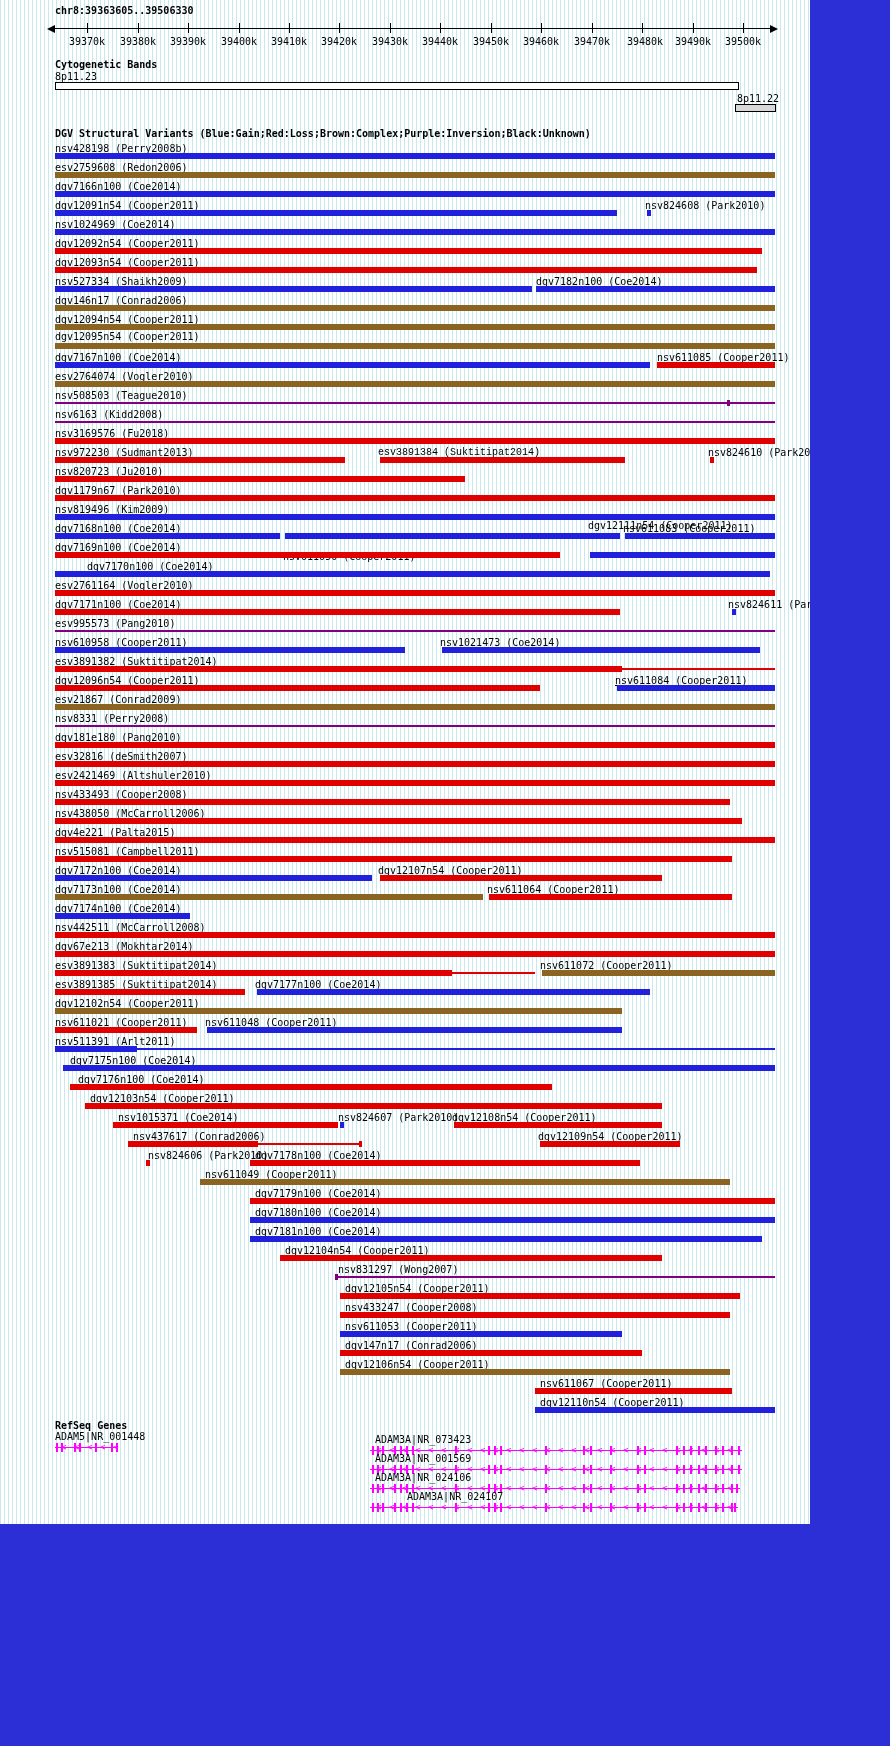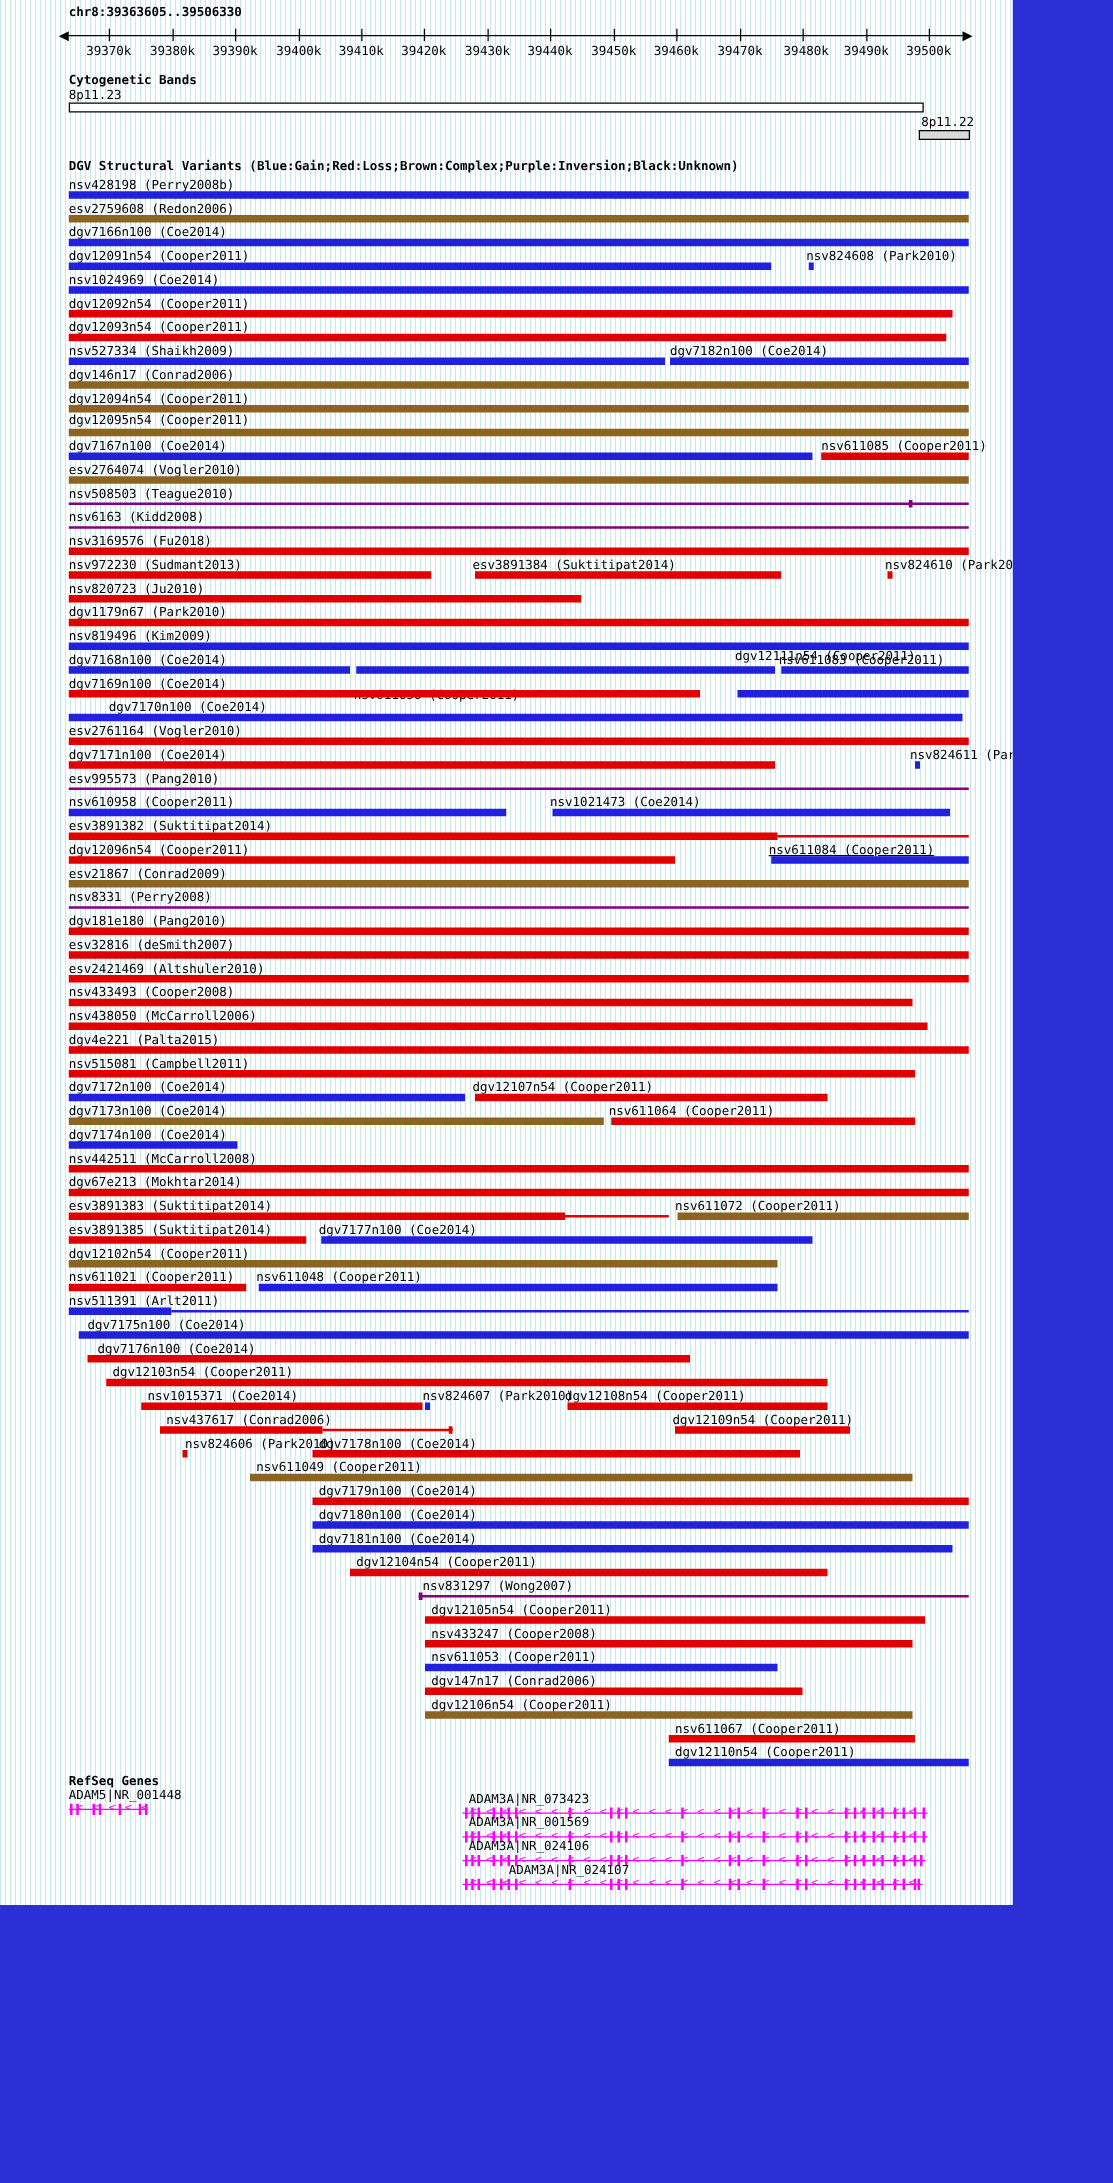--- a/index.html
+++ b/index.html
@@ -98,21 +98,21 @@
       <div style="position: absolute; left: 55px; top: 381px; width: 720px; height: 6px; background: rgb(138, 100, 32);"></div>
       <div style="position: absolute; left: 55px; top: 390px; white-space: pre;">nsv508503 (Teague2010)</div>
       <div style="position: absolute; left: 55px; top: 402px; width: 720px; height: 2px; background: rgb(128, 0, 128);"></div>
       <div style="position: absolute; left: 727px; top: 400px; width: 3px; height: 6px; background: rgb(128, 0, 128);"></div>
       <div style="position: absolute; left: 55px; top: 409px; white-space: pre;">nsv6163 (Kidd2008)</div>
       <div style="position: absolute; left: 55px; top: 421px; width: 720px; height: 2px; background: rgb(128, 0, 128);"></div>
       <div style="position: absolute; left: 55px; top: 428px; white-space: pre;">nsv3169576 (Fu2018)</div>
       <div style="position: absolute; left: 55px; top: 438px; width: 720px; height: 6px; background: rgb(224, 0, 0);"></div>
       <div style="position: absolute; left: 55px; top: 447px; white-space: pre;">nsv972230 (Sudmant2013)</div>
       <div style="position: absolute; left: 55px; top: 457px; width: 290px; height: 6px; background: rgb(224, 0, 0);"></div>
-      <div style="position: absolute; left: 378px; top: 447px; white-space: pre;">esv3891384 (Suktitipat2014)</div>
+      <div style="position: absolute; left: 378px; top: 447px; white-space: pre; font-family: Liberation Mono, monospace;">esv3891384 (Suktitipat2014)</div>
       <div style="position: absolute; left: 380px; top: 457px; width: 245px; height: 6px; background: rgb(224, 0, 0);"></div>
       <div style="position: absolute; left: 708px; top: 447px; white-space: pre;">nsv824610 (Park2010)</div>
       <div style="position: absolute; left: 710px; top: 457px; width: 4px; height: 6px; background: rgb(224, 0, 0);"></div>
       <div style="position: absolute; left: 55px; top: 466px; white-space: pre;">nsv820723 (Ju2010)</div>
       <div style="position: absolute; left: 55px; top: 476px; width: 410px; height: 6px; background: rgb(224, 0, 0);"></div>
       <div style="position: absolute; left: 55px; top: 485px; white-space: pre;">dgv1179n67 (Park2010)</div>
       <div style="position: absolute; left: 55px; top: 495px; width: 720px; height: 6px; background: rgb(224, 0, 0);"></div>
       <div style="position: absolute; left: 55px; top: 504px; white-space: pre;">nsv819496 (Kim2009)</div>
       <div style="position: absolute; left: 55px; top: 514px; width: 720px; height: 6px; background: rgb(33, 33, 221);"></div>
       <div style="position: absolute; left: 55px; top: 523px; white-space: pre;">dgv7168n100 (Coe2014)</div>

